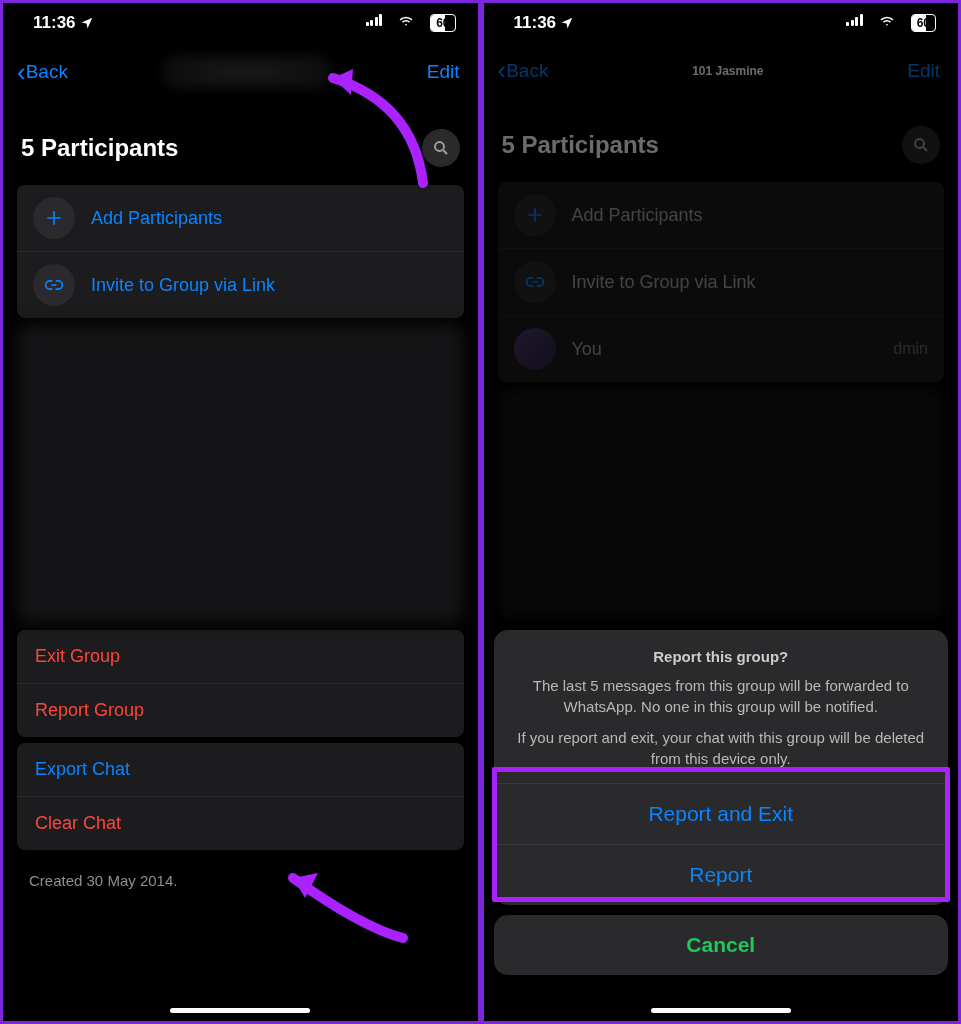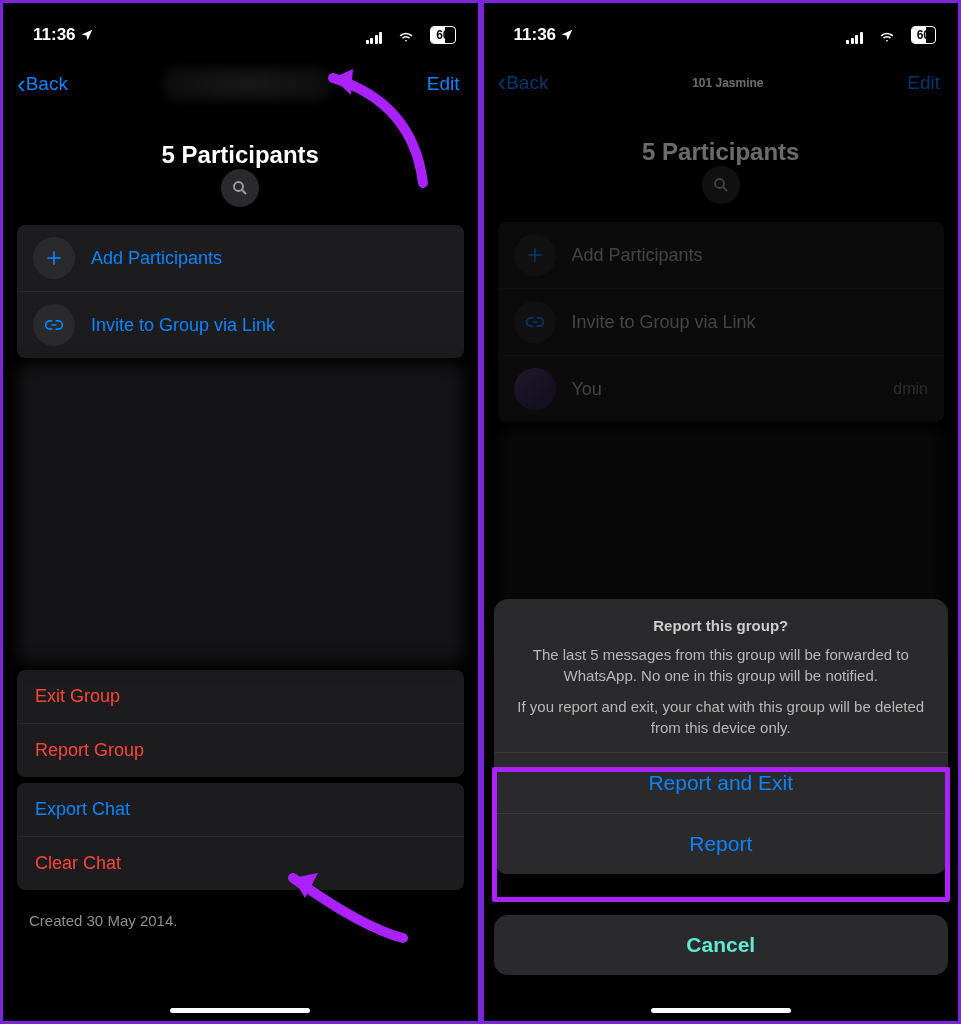--- a/index.html
+++ b/index.html
@@ -22,24 +22,23 @@
     overflow: hidden;
   }
   .status-bar {
     display: flex;
     justify-content: space-between;
     align-items: center;
     padding: 10px 22px 6px 30px;
     color: #fff;
     font-size: 17px;
     font-weight: 600;
-    margin-top: 12px;
   }
   .status-left { display: flex; align-items: center; gap: 4px; }
-  .status-right { display: flex; align-items: flex-end; gap: 15px; }
+  .status-right { display: flex; align-items: flex-start; gap: 15px; }
   .signal-bars { display: flex; align-items: flex-end; gap: 1.5px; height: 12px; }
   .signal-bars span { width: 3px; background: #fff; border-radius: 1px; }
   .signal-bars span:nth-child(1){height:4px;} .signal-bars span:nth-child(2){height:6px;}
   .signal-bars span:nth-child(3){height:9px;} .signal-bars span:nth-child(4){height:12px;}
   .battery-box {
     border: 1px solid #fff; border-radius: 4px; padding: 1px 3px;
     font-size: 12px; font-weight: 700; display:flex; align-items:center; position:relative;
   }
   .battery-fill { position:absolute; left:0; top:0; bottom:0; width:60%; background:#fff; border-radius:3px 0 0 3px; }
   .battery-num { position:relative; z-index:1; color:#000; font-size:12px; padding:0 2px; }
@@ -48,21 +47,21 @@
     padding: 16px 18px 10px 14px; color: #0a84ff; font-size: 19px;
   }
   .back-chevron { font-size: 26px; font-weight:300; margin-right: -2px; }
   .back-group { display:flex; align-items:center; gap: 2px; }
   .nav-title { color:#fff; font-weight:600; font-size:12px; }
   .title-blur {
     width: 170px; height: 34px; background: radial-gradient(closest-side,#1a1a1a,#0d0d0d);
     filter: blur(4px); border-radius: 18px;
   }
   .section-header {
-    display:flex; justify-content: space-between; align-items:center; padding: 30px 18px 12px; flex-direction: column;
+    display:flex; justify-content: space-between; align-items:center; padding: 30px 18px 12px;
   }
   .participants-title { color:#fff; font-size: 24px; font-weight:700; }
   .search-btn {
     width: 38px; height:38px; border-radius:50%; background:#2a2a2c; display:flex; align-items:center; justify-content:center;
   }
   .card {
     margin: 6px 14px; background: #1c1c1e; border-radius: 8px; overflow:hidden;
   }
   .row {
     display:flex; align-items:center; padding: 12px 16px; min-height: 56px; box-sizing:border-box;
@@ -89,21 +88,21 @@
   }
   
   .arrow { position:absolute; pointer-events:none; }
   .sheet {
     position:absolute; left:10px; right:10px; bottom:20px; display:flex; flex-direction:column; gap:10px;
   }
   .sheet-card { background:#2a2a2c; border-radius:14px; overflow:hidden; }
   .sheet-header { text-align:center; padding: 16px 22px 14px; color:#b8b8b8; font-size:15px; line-height:1.4; }
   .sheet-header-title { color:#ccc; font-weight:600; font-size:15px; margin-bottom:8px; }
   .sheet-btn { text-align:center; padding:18px; font-size:21px; color:#0a84ff; border-top:1px solid rgba(255,255,255,0.08); }
-  .cancel-card { background:#2a2a2c; border-radius:14px; text-align:center; padding:18px; font-size:21px; font-weight:600; color:#5eead4;margin-top:31px; }
+  .cancel-card { background:#2a2a2c; border-radius:14px; text-align:center; padding:18px; font-size:21px; font-weight:600; color:#22c55e; }
   .highlight-box {
     position:absolute; border: 5px solid #aa22ff; border-radius:2px; pointer-events:none;
   }
   .phone2-content { position:relative; }
 </style>
 </head>
 <body>
 
 <div class="phone">
   <div class="status-bar">

